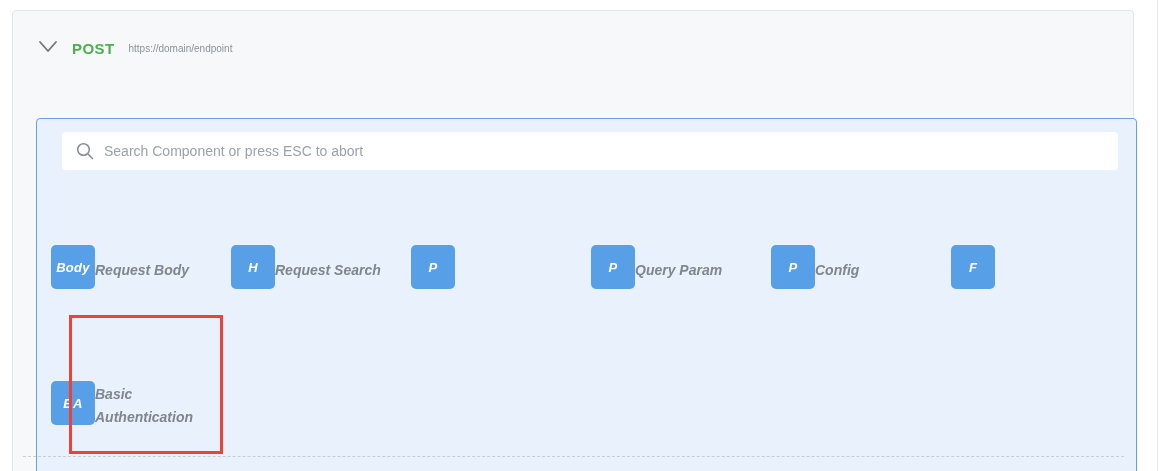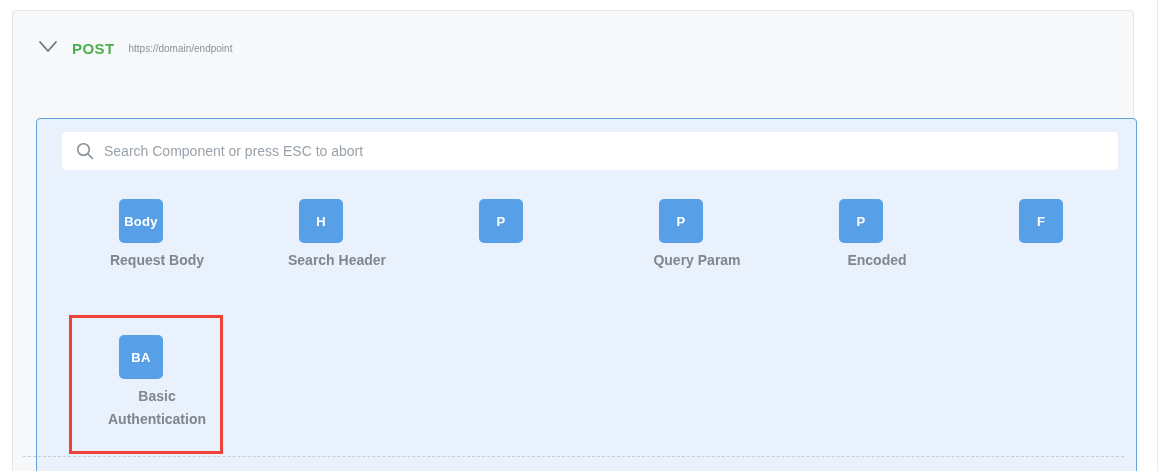--- a/index.html
+++ b/index.html
@@ -98,45 +98,43 @@
     left: 14px; top: 80px;
     width: 1080px;
     display: flex;
     flex-wrap: wrap;
   }
   .tile-cell {
     position: relative;
     width: 180px;
     height: 136px;
     display: flex;
-    flex-direction: column;
     align-items: center;
     cursor: pointer;
+    font-style: italic;
   }
   .tile-badge {
     width: 44px; height: 44px;
     background: var(--tile-blue, #57a0e8);
     border-radius: 5px;
     display: flex;
     align-items: center;
     justify-content: center;
     color: #ffffff;
     font-size: 13px;
     font-weight: bold;
     letter-spacing: 0.3px;
   }
   .tile-label {
     margin-top: 6px;
     max-width: 132px;
-    text-align: center;
     font-size: 14px;
     font-weight: bold;
     line-height: 23px;
     color: var(--label-gray, #7f868d);
-    margin-left: 32px;
   }
   .tile-cell.highlighted::after {
     content: "";
     position: absolute;
     left: 18px; top: -20px;
     width: 148px; height: 133px;
     border: 3px solid var(--highlight-red, #ee4237);
     pointer-events: none;
   }
 
@@ -179,35 +177,35 @@
       </div>
 
       <div class="tile-grid">
         <div class="tile-cell">
           <div class="tile-badge">Body</div>
           <div class="tile-label">Request Body</div>
         </div>
 
         <div class="tile-cell">
           <div class="tile-badge">H</div>
-          <div class="tile-label">Search Header</div>
+          <div class="tile-label">Request Search</div>
         </div>
 
         <div class="tile-cell">
           <div class="tile-badge">P</div>
         </div>
 
         <div class="tile-cell">
           <div class="tile-badge">P</div>
           <div class="tile-label">Query Param</div>
         </div>
 
         <div class="tile-cell">
           <div class="tile-badge">P</div>
-          <div class="tile-label">Encoded</div>
+          <div class="tile-label">Config</div>
         </div>
 
         <div class="tile-cell">
           <div class="tile-badge">F</div>
         </div>
 
         <div class="tile-cell highlighted">
           <div class="tile-badge">BA</div>
           <div class="tile-label">Basic Authentication</div>
         </div>

